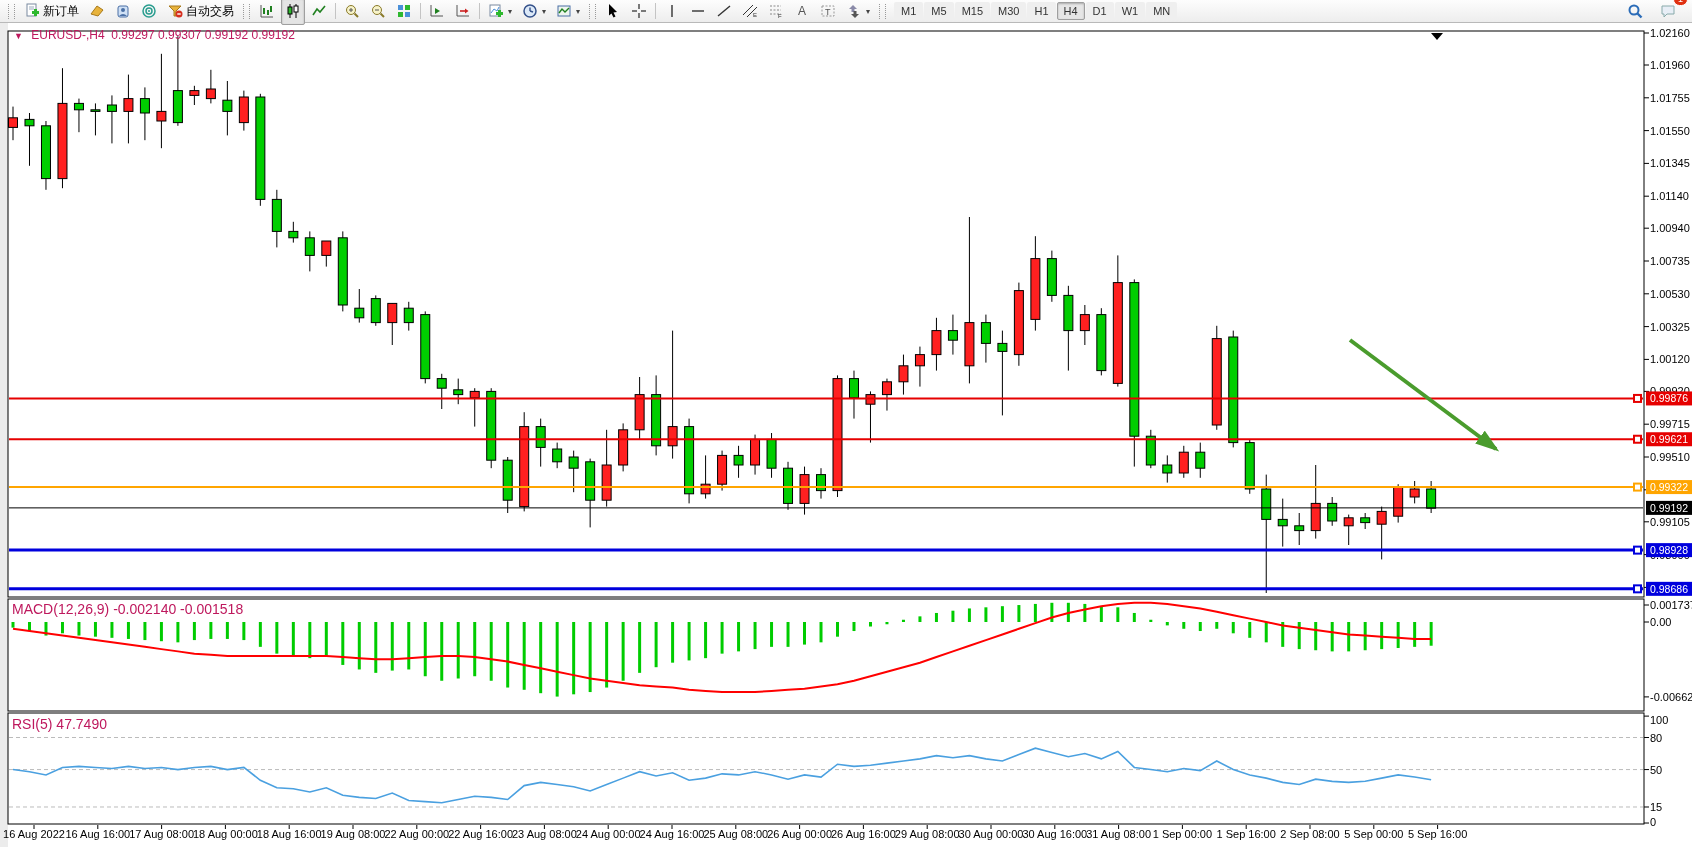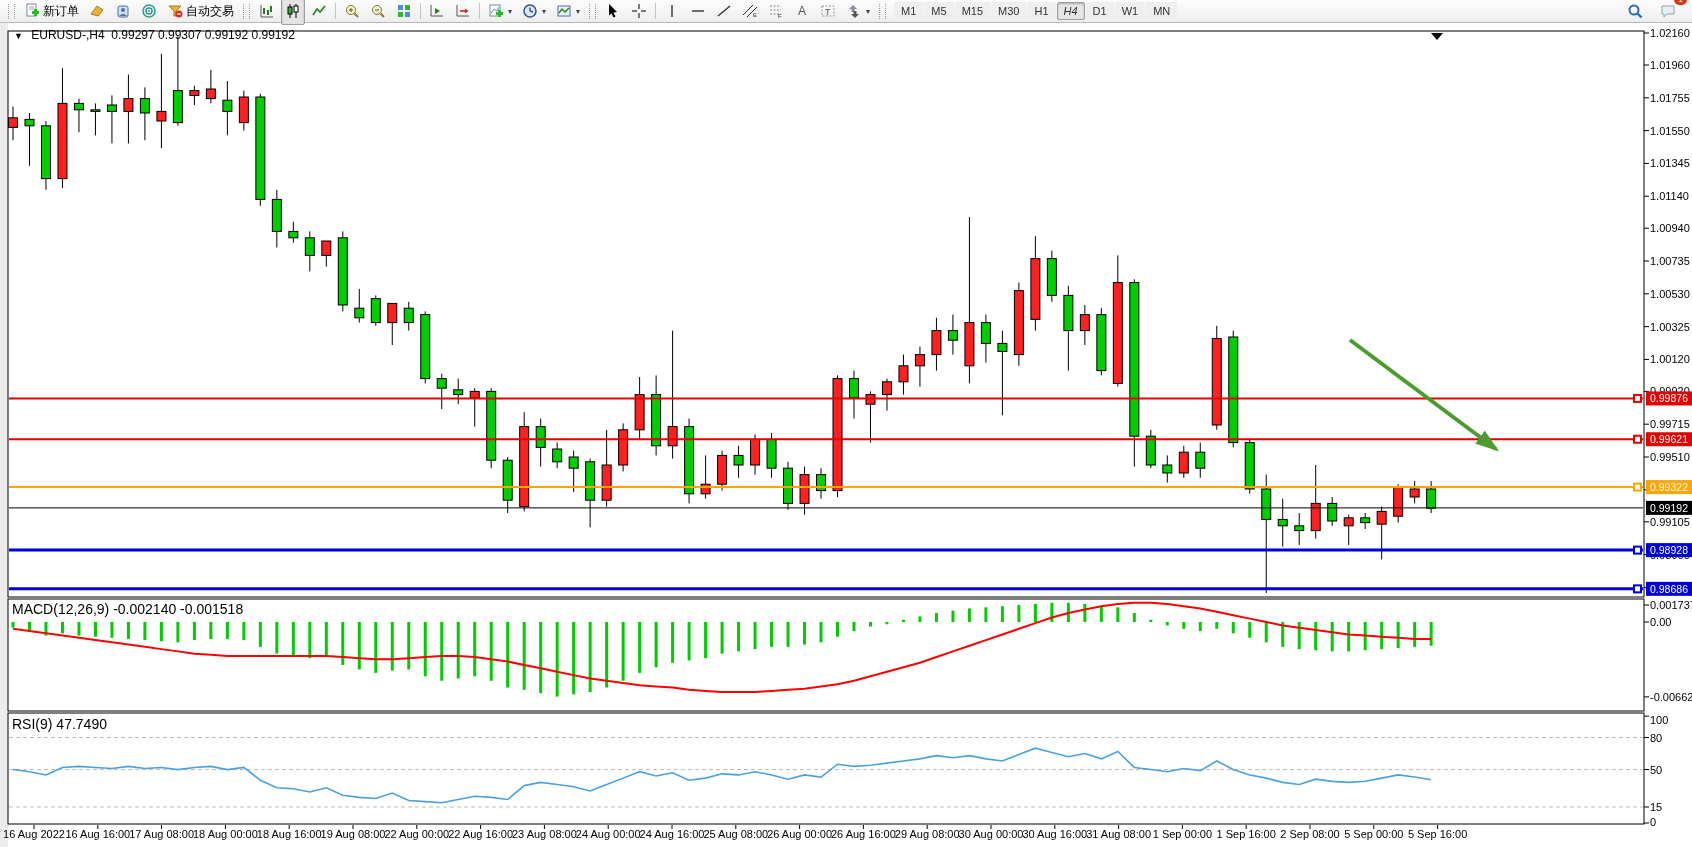--- a/index.html
+++ b/index.html
@@ -9,26 +9,26 @@
     display:flex;align-items:center;padding:0 4px;box-sizing:border-box;font-size:12px;color:#222;}
   .grip{width:5px;height:15px;border-left:1px dotted #9a9a9a;border-right:1px dotted #9a9a9a;margin:0 4px;}
   .sep{width:1px;height:16px;background:#c4c4c4;margin:0 3px;}
   .tb-btn{height:28px;display:flex;align-items:center;gap:3px;padding:0 3px;margin:0 1px;
     background:transparent;border:1px solid transparent;border-radius:2px;cursor:default;font-family:inherit;font-size:12px;}
   .tb-btn.pressed{background:#e4e4e4;border:1px solid #9f9f9f;box-shadow:inset 0 1px 2px rgba(0,0,0,.25);}
   .tb-btn svg{display:block;}
   .dd{font-size:8px;color:#444;margin-left:1px;}
   .tf-box{display:flex;align-items:flex-end;gap:1px;margin-left:4px;}
   .tf{padding:2px 6px;font-size:11px;color:#333;border:1px solid transparent;border-radius:2px;}
-  .tf.active{background:#e6e6e6;border:1px solid #9f9f9f;box-shadow:inset 0 1px 2px rgba(0,0,0,.25);font-style:italic;}
+  .tf.active{background:#e6e6e6;border:1px solid #9f9f9f;box-shadow:inset 0 1px 2px rgba(0,0,0,.25);}
   .tb-right{margin-left:auto;display:flex;align-items:center;gap:6px;padding-right:6px;}
   .chat-wrap{position:relative;}
   .badge{position:absolute;top:-4px;right:-6px;background:#e03010;color:#fff;font-size:9px;
     border-radius:8px;padding:0 4px;line-height:11px;border:1px solid #fff;}
-  .overlay{position:absolute;z-index:5;font-size:12px;color:#000000;white-space:nowrap;}
+  .overlay{position:absolute;z-index:5;font-size:12px;color:#be185d;white-space:nowrap;}
   .overlay .menu-ic{font-size:9px;margin-right:5px;}
   .small-lbl{font-size:14px;}
   svg#chart{position:absolute;top:0;left:0;z-index:1;}
 </style>
 </head>
 <body>
 
 <div class="toolbar">
   <div class="grip"></div>
 
@@ -754,15 +754,15 @@
   <span>0.99192</span>
 </div>
 
 <div class="overlay small-lbl" style="left:12px;top:601px;">
   <span>MACD(12,26,9)</span>
   <span>-0.002140</span>
   <span>-0.001518</span>
 </div>
 
 <div class="overlay small-lbl" style="left:12px;top:716px;">
-  <span>RSI(9)</span>
+  <span>RSI(5)</span>
   <span>47.7490</span>
 </div>
 
 </body></html>

